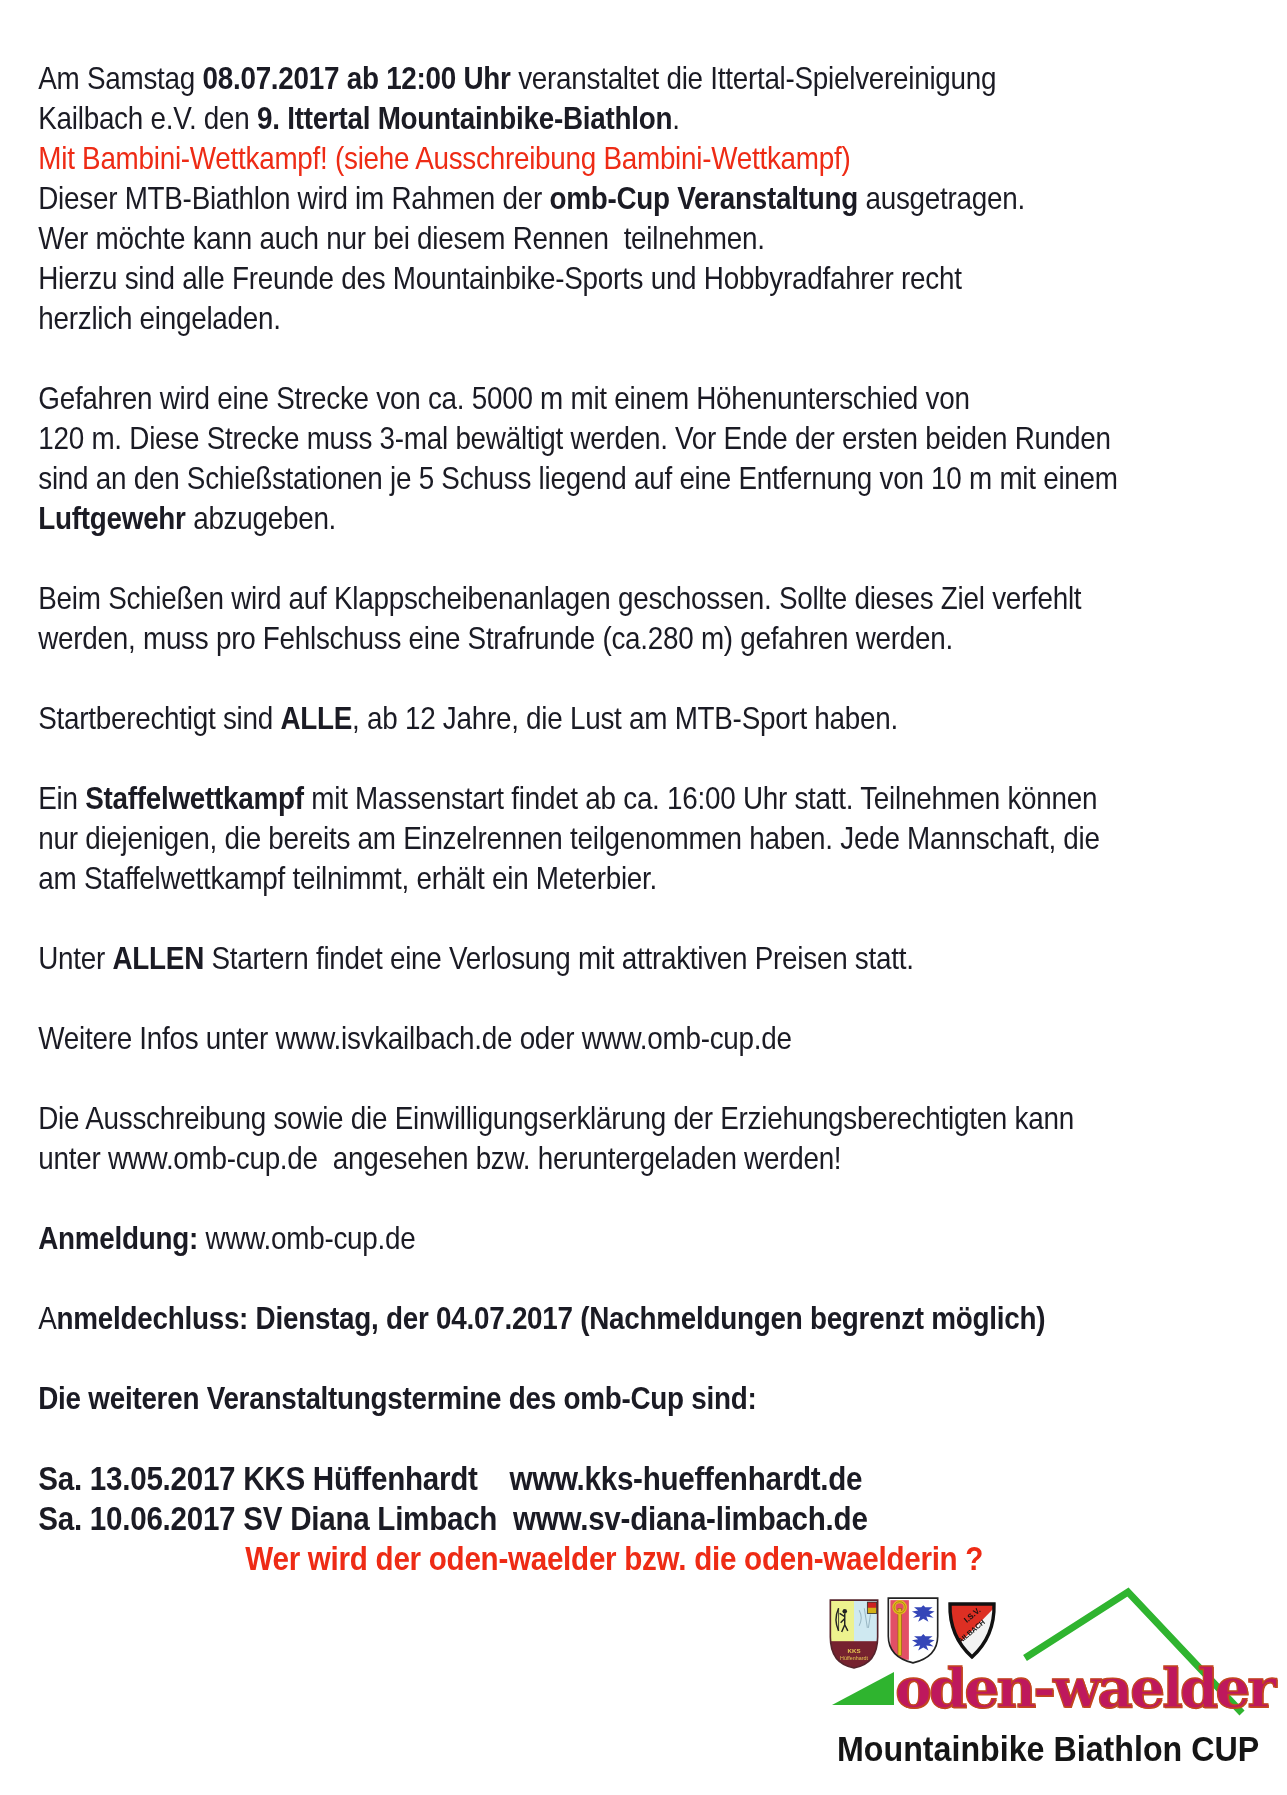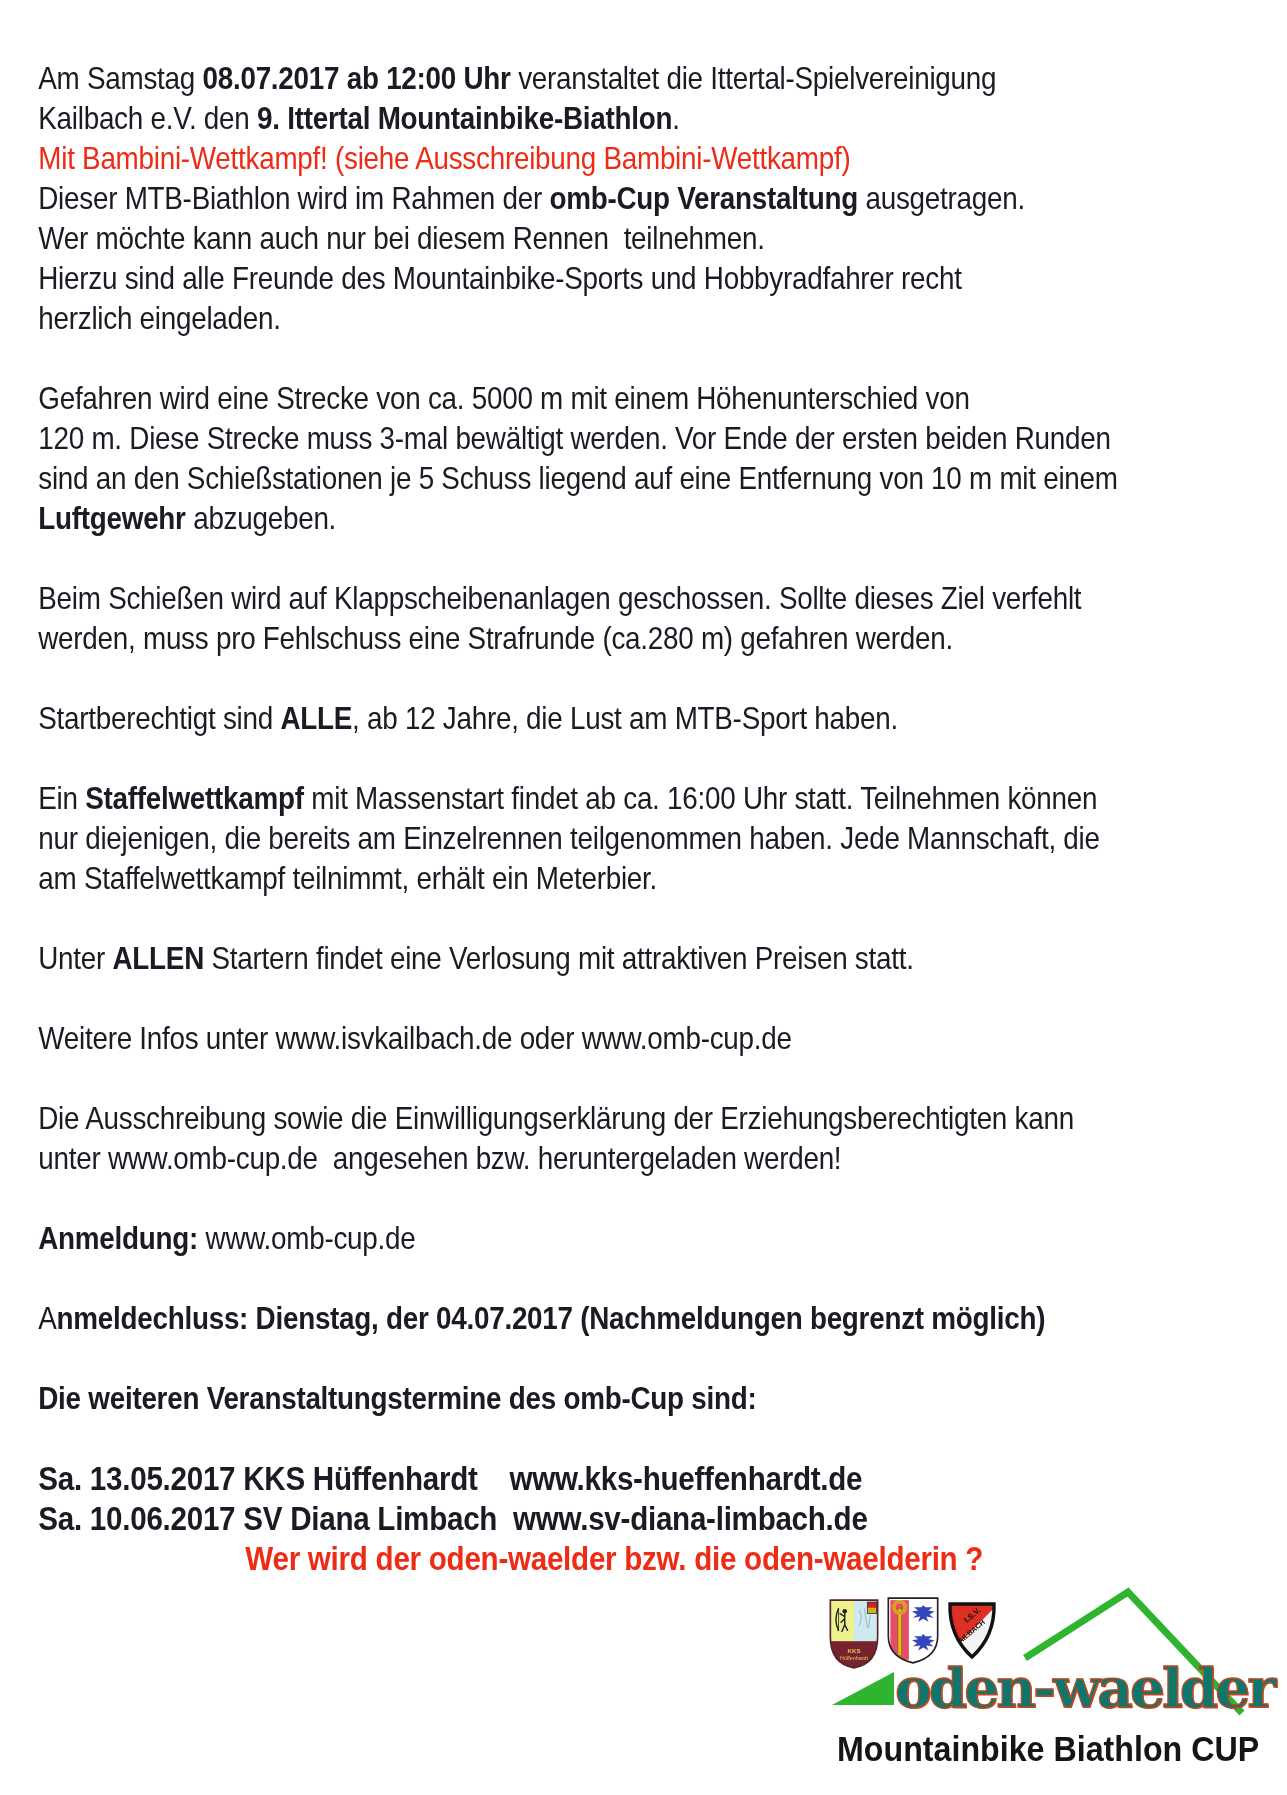--- a/index.html
+++ b/index.html
@@ -44,21 +44,21 @@
   .mountain { left: 1005px; top: 2px; width: 245px; height: 140px; z-index: 1; }
   .wordmark {
     position: absolute;
     left: 895px; top: 80px;
     z-index: 3;
     font-family: "DejaVu Serif", serif;
     font-weight: 700;
     font-size: 55px;
     line-height: 1;
     letter-spacing: -3px;
-    color: #0f766e;
+    color: #be185d;
     -webkit-text-stroke: 1.3px #c3471f;
     text-shadow: 1px 1px 0 #c3471f;
     white-space: nowrap;
   }
   .cup-subtitle {
     position: absolute;
     left: 837px; top: 149px;
     z-index: 3;
     font-weight: 700;
     font-size: 35px;

